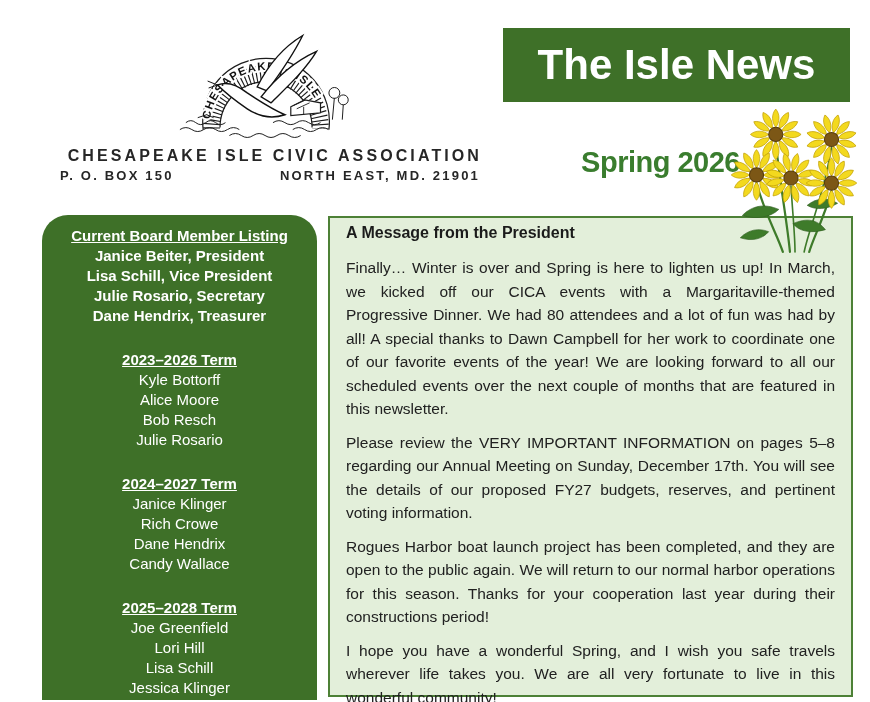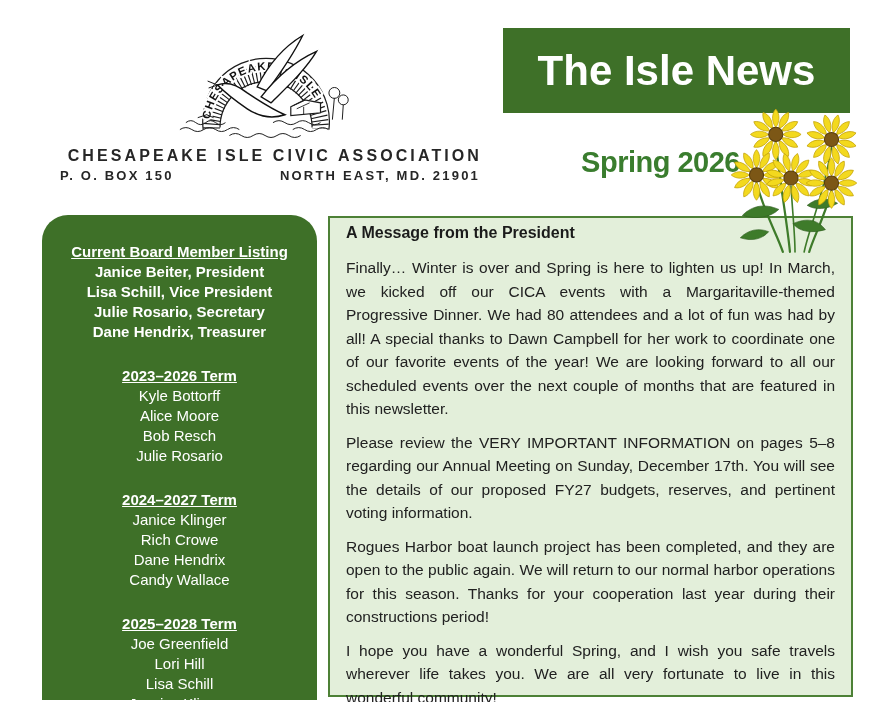--- a/index.html
+++ b/index.html
@@ -8,31 +8,31 @@
 
   
   .logo-art{position:absolute;left:172px;top:27px;width:198px;height:118px;}
   .org-line{position:absolute;left:58px;top:147px;width:424px;white-space:nowrap;
             font-size:16px;font-weight:bold;letter-spacing:3.1px;color:#262626;text-align:right;}
   .addr-row{position:absolute;left:60px;top:168px;width:420px;display:flex;
             justify-content:space-between;font-size:13px;font-weight:bold;
             letter-spacing:2.2px;color:#262626;}
 
   
-  .banner{position:absolute;left:503px;top:28px;width:347px;height:85px;background:#3e7028;
+  .banner{position:absolute;left:503px;top:28px;width:347px;height:74px;background:#3e7028;
           display:flex;align-items:center;justify-content:center;}
   .banner .title{color:#ffffff;font-size:42px;font-weight:bold;letter-spacing:0px;}
   .issue{position:absolute;left:560px;top:146px;width:180px;text-align:right;
          color:#3a7d2e;font-size:29px;font-weight:bold;letter-spacing:-0.5px;}
   .flowers{position:absolute;left:718px;top:104px;width:152px;height:150px;z-index:5;}
 
   
   .sidebar{position:absolute;left:42px;top:215px;width:275px;height:485px;background:#3e7028;
            border-radius:26px 26px 0 0;color:#ffffff;text-align:center;
-           padding-top:27px;box-sizing:border-box;font-size:15px;line-height:20px;}
+           padding-top:11px;box-sizing:border-box;font-size:15px;line-height:20px;}
   .sb-section{margin-top:24px;}
   .sb-section:first-child{margin-top:0;}
   .sb-header{font-weight:bold;text-decoration:underline;}
   .sb-item{font-weight:normal;}
   .sb-bold .sb-item{font-weight:bold;}
 
   
   .message-box{position:absolute;left:328px;top:216px;width:525px;height:481px;
                background:#e3efda;border:2px solid #4d8136;box-sizing:border-box;
                padding:6px 16px 8px 16px;color:#212121;}

